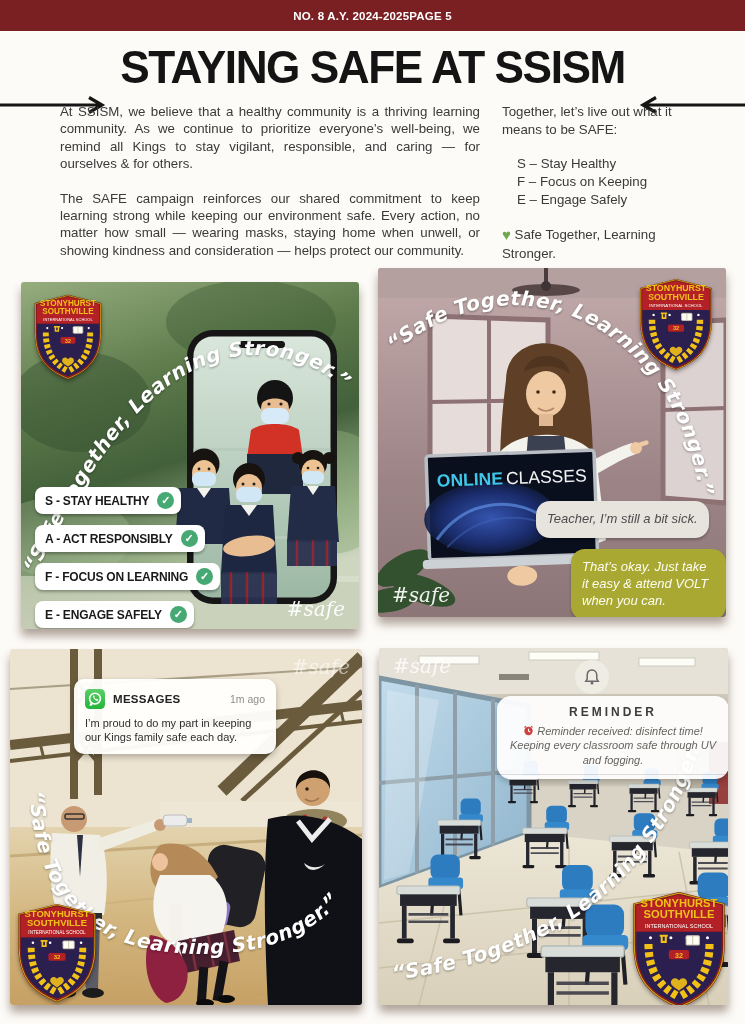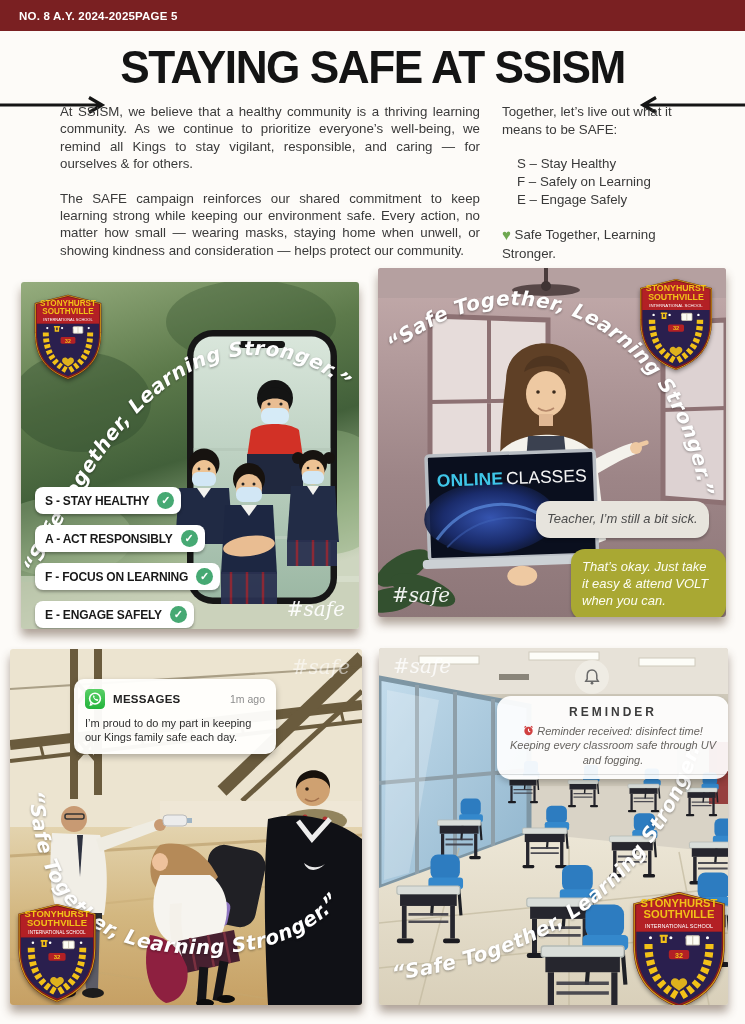--- a/index.html
+++ b/index.html
@@ -1,21 +1,21 @@
 <!DOCTYPE html>
 <html><head>
 <meta charset="utf-8">
 <style>
   html,body{margin:0;padding:0;background:#e8e4de;}
   .page{position:relative;width:745px;height:1024px;margin:0 auto;background:#fdfbf8;
         font-family:"Liberation Sans",sans-serif;overflow:hidden;}
 
   
   .header-bar{position:absolute;left:0;top:0;width:100%;height:31px;display:flex;
-      align-items:center;justify-content:flex-start;padding:0 19px;box-sizing:border-box;}
+      align-items:center;justify-content:center;padding:0 19px;box-sizing:border-box;}
   .header-bar span{color:#fff;font-size:11.5px;font-weight:bold;letter-spacing:.2px;}
 
   .masthead{position:absolute;left:0;top:38px;width:100%;height:62px;}
   .masthead h1{margin:0;text-align:center;font-size:46px;line-height:58px;font-weight:bold;
       letter-spacing:-1.5px;color:#141414;transform:scaleX(.96);}
   .arrow{position:absolute;top:56px;}
   .arrow.left{left:0;} .arrow.right{right:0;}
 
   
   .intro{position:absolute;left:60px;top:103px;width:630px;display:flex;gap:22px;}
@@ -131,21 +131,21 @@
 
   <div class="intro">
     <div class="col-main">
       <p>At SSISM, we believe that a healthy community is a thriving learning community. As we continue to prioritize everyone’s well-being, we remind all Kings to stay vigilant, responsible, and caring — for ourselves &amp; for others.</p>
       <p>The SAFE campaign reinforces our shared commitment to keep learning strong while keeping our environment safe. Every action, no matter how small — wearing masks, staying home when unwell, or showing kindness and consideration — helps protect our community.</p>
     </div>
     <div class="col-safe">
       <div>Together, let’s live out what it means to be SAFE:</div>
       <div class="acronym">
         <div>S – Stay Healthy</div>
-        <div>F – Safely on Learning</div>
+        <div>F – Focus on Keeping</div>
         <div>E – Engage Safely</div>
       </div>
       <div class="closing"><span class="heart">♥</span>
         <span>Safe Together, Learning Stronger.</span>
       </div>
     </div>
   </div>
 
   <div class="panel" id="panel1">
     <svg class="scene" viewBox="0 0 338 347">

